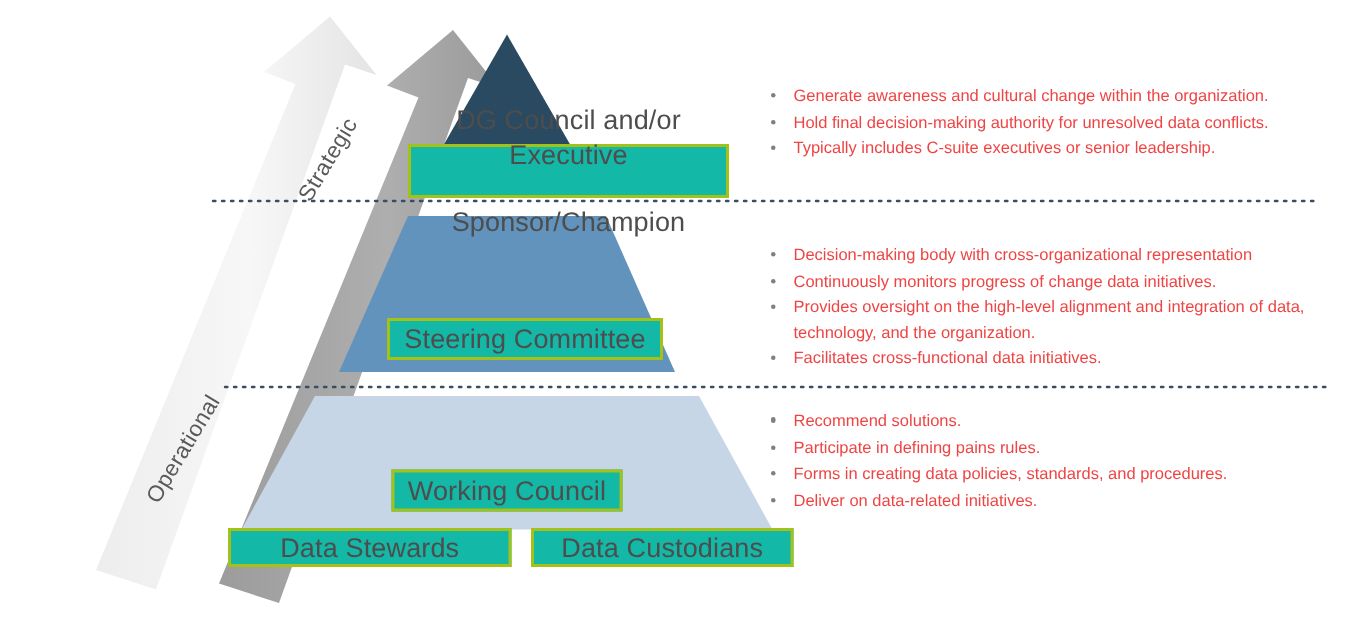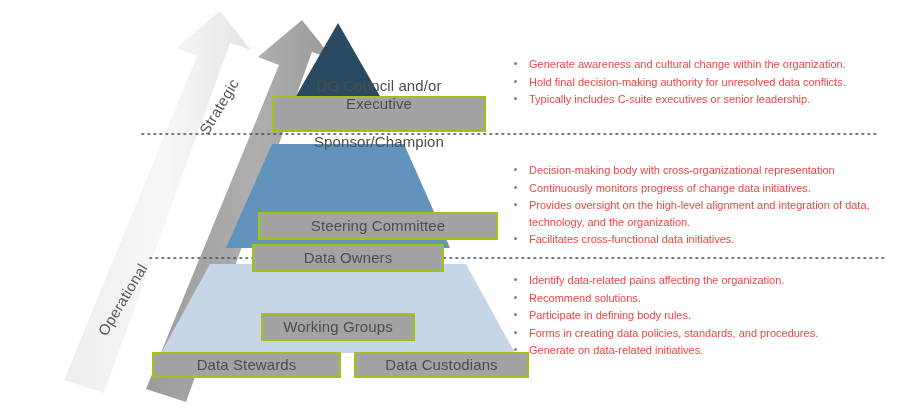--- a/index.html
+++ b/index.html
@@ -21,36 +21,36 @@
     position: absolute;
     left: 0;
     top: 0;
     width: 900px;
     height: 413px;
   }
 
   
   .role-box {
     position: absolute;
-    background: #a3a3a3;
+    background: #14b8a6;
     border: 2px solid #A3C117;
     box-sizing: border-box;
     display: flex;
     align-items: center;
     justify-content: center;
     text-align: center;
     color: #4D4D4D;
-    font-size: 15px;
+    font-size: 18px;
     line-height: 1.25;
     letter-spacing: 0.1px;
   }
   .role-box span { display: block; padding: 0 4px; }
 
   #box-dg-council      { left: 272px; top: 96px;  width: 214px; height: 36px; }
-  #box-steering        { left: 258px; top: 212px; width: 240px; height: 28px; }
+  #box-steering        { left: 258px; top: 212px; width: 184px; height: 28px; }
   #box-data-owners     { left: 252px; top: 244px; width: 192px; height: 28px; }
   #box-working-groups  { left: 261px; top: 313px; width: 154px; height: 28px; }
   #box-data-stewards   { left: 152px; top: 352px; width: 189px; height: 26px; justify-content: center; }
   #box-data-custodians { left: 354px; top: 352px; width: 175px; height: 26px; }
 
   
   .arrow-label {
     position: absolute;
     color: #595959;
     font-size: 15px;
@@ -150,26 +150,23 @@
   <div class="arrow-label" id="label-operational">Operational</div>
 
   <div class="role-box" id="box-dg-council">
     <span><span>DG Council and/or Executive</span><br><span>Sponsor/Champion</span></span>
   </div>
 
   <div class="role-box" id="box-steering">
     <span>Steering Committee</span>
   </div>
 
-  <div class="role-box" id="box-data-owners">
-    <span>Data Owners</span>
-  </div>
 
   <div class="role-box" id="box-working-groups">
-    <span>Working Groups</span>
+    <span>Working Council</span>
   </div>
 
   <div class="role-box" id="box-data-stewards">
     <span>Data Stewards</span>
   </div>
 
   <div class="role-box" id="box-data-custodians">
     <span>Data Custodians</span>
   </div>
 
@@ -203,33 +200,32 @@
     </div>
     <div class="bullet-row">
       <span class="bullet-dot"></span>
       <span>Facilitates cross-functional data initiatives.</span>
     </div>
   </div>
 
   <div class="bullet-group" id="bullets-operational-bottom">
     <div class="bullet-row">
       <span class="bullet-dot"></span>
-      <span>Identify data-related pains affecting the organization.</span>
     </div>
     <div class="bullet-row">
       <span class="bullet-dot"></span>
       <span>Recommend solutions.</span>
     </div>
     <div class="bullet-row">
       <span class="bullet-dot"></span>
-      <span>Participate in defining body rules.</span>
+      <span>Participate in defining pains rules.</span>
     </div>
     <div class="bullet-row">
       <span class="bullet-dot"></span>
       <span>Forms in creating data policies, standards, and procedures.</span>
     </div>
     <div class="bullet-row">
       <span class="bullet-dot"></span>
-      <span>Generate on data-related initiatives.</span>
+      <span>Deliver on data-related initiatives.</span>
     </div>
   </div>
 
 </div>
 
 </body></html>

